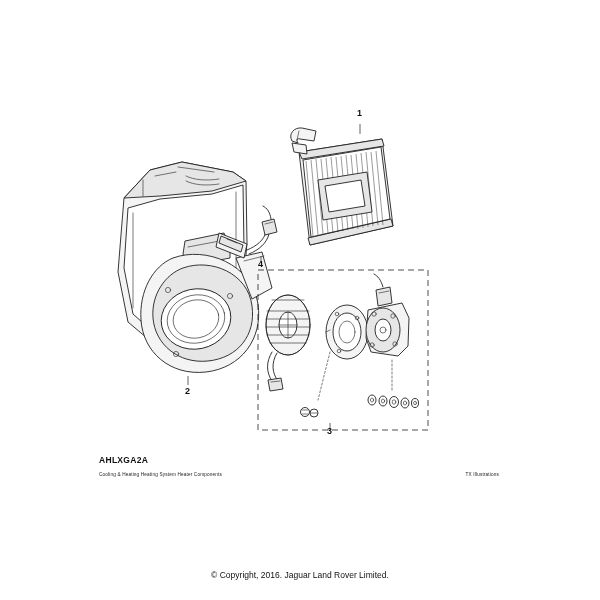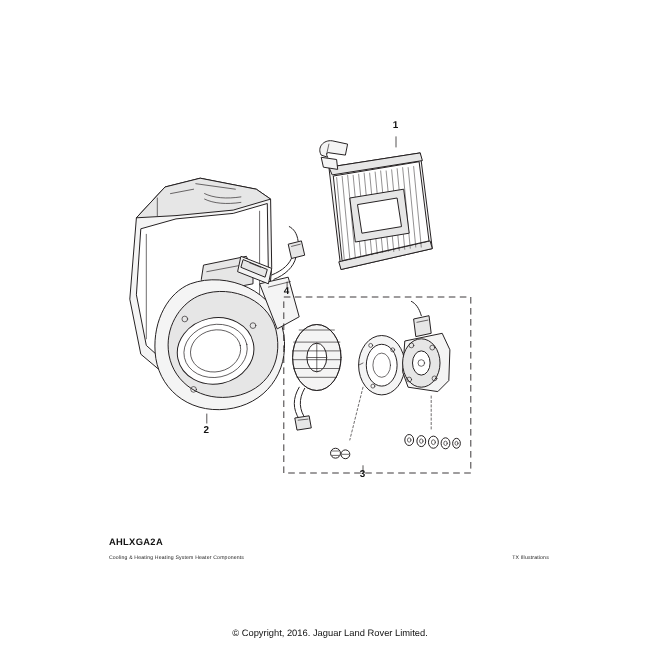--- a/index.html
+++ b/index.html
@@ -41,21 +41,20 @@
     position: absolute;
     left: 99px;
     top: 455px;
     width: 400px;
   }
   .meta-code {
     font-size: 8.5px;
     font-weight: bold;
     color: #111;
     letter-spacing: 0.3px;
-    margin-top: 32px;
   }
   .meta-row {
     margin-top: 7px;
     display: flex;
     justify-content: space-between;
     align-items: flex-start;
   }
   .meta-desc {
     font-size: 4.7px;
     color: #222;

